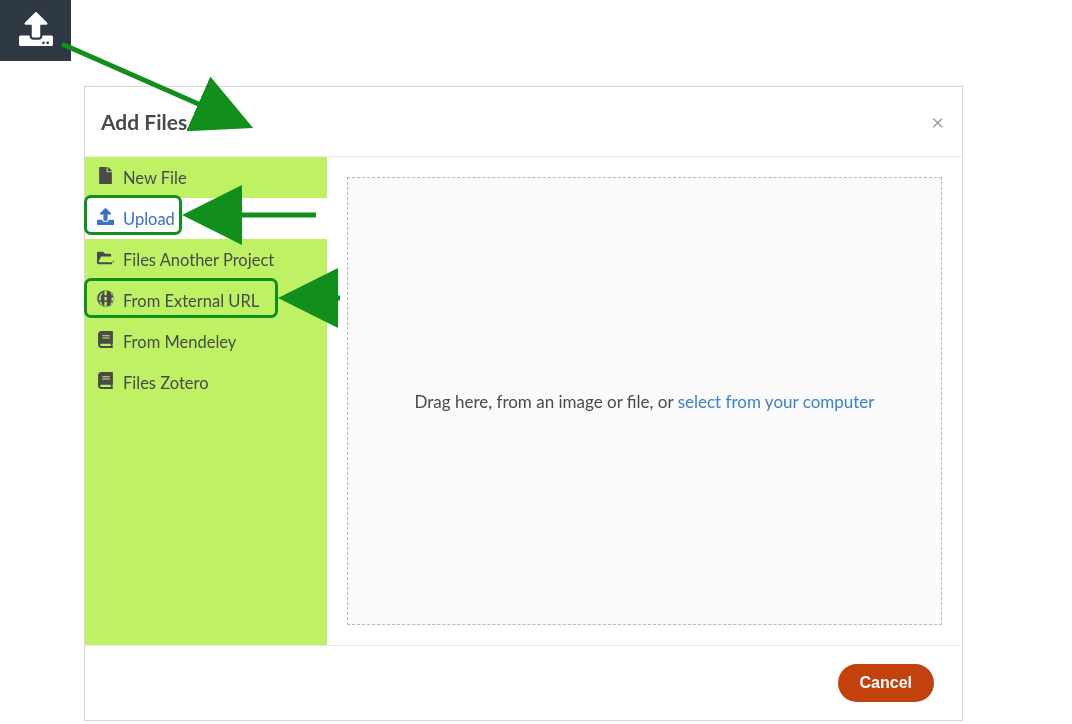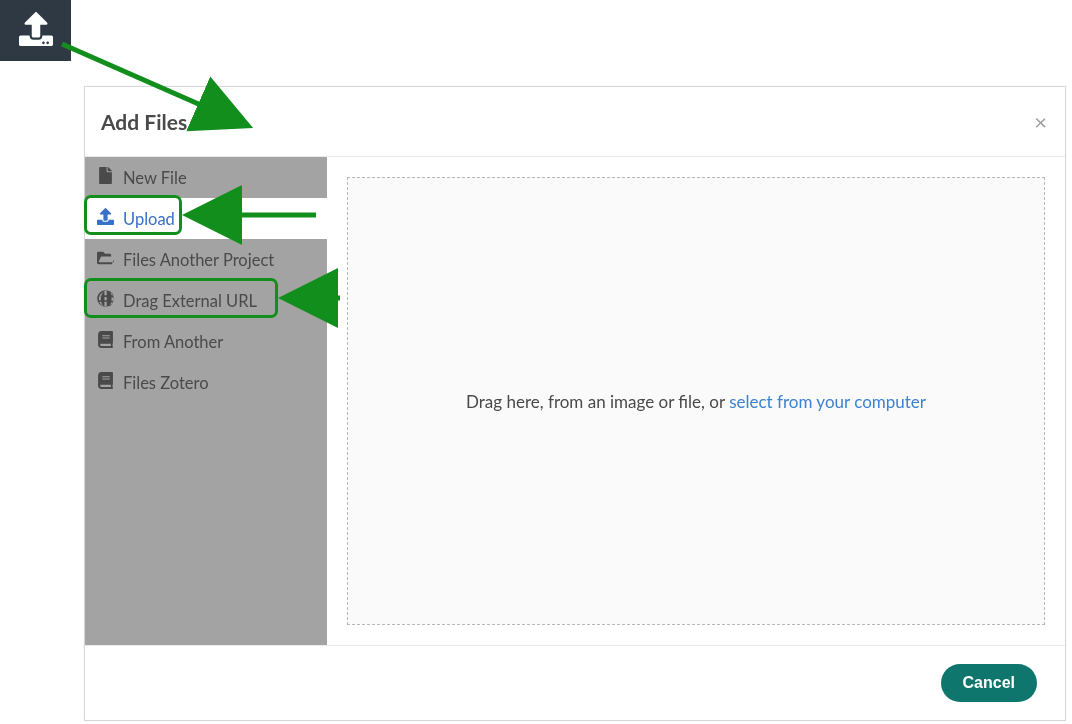--- a/index.html
+++ b/index.html
@@ -24,21 +24,21 @@
     align-items: center;
     justify-content: center;
   }
   .corner svg { fill: #fdfefe; }
 
   
   .modal {
     position: absolute;
     left: 84px;
     top: 86px;
-    width: 982px;
+    width: 879px;
     height: 635px;
     border: 1px solid #d7d7d7;
     background: #fff;
     display: flex;
     flex-direction: column;
     box-shadow: 0 0 2px rgba(0,0,0,0.05);
   }
   .modal-header {
     height: 70px;
     border-bottom: 1px solid #eaeaea;
@@ -64,21 +64,21 @@
   }
 
   .modal-body {
     flex: 1;
     display: flex;
     min-height: 0;
   }
 
   .sidebar {
     width: 242px;
-    background: #a3a3a3;
+    background: #bef264;
     padding-top: 0;
   }
   .sidebar-item {
     height: 41px;
     display: flex;
     align-items: center;
     padding-left: 12px;
     font-size: 16.5px;
     color: #4a4a4a;
     cursor: pointer;
@@ -110,21 +110,21 @@
 
   .modal-footer {
     height: 75px;
     border-top: 1px solid #eaeaea;
     display: flex;
     align-items: center;
     justify-content: flex-end;
     padding-right: 28px;
   }
   .btn-cancel {
-    background: #0f766e;
+    background: #c2410c;
     color: #fff;
     border: none;
     border-radius: 22px;
     padding: 10px 22px;
     font-size: 16px;
     cursor: pointer;
     font-weight: 600;
   }
 
   
@@ -191,30 +191,30 @@
         </span>
         <span>Files Another Project</span>
       </div>
 
       <div class="sidebar-item">
         <span>
           <svg viewBox="0 0 496 512">
               <path d="M248 8C111 8 0 119 0 256s111 248 248 248 248-111 248-248S385 8 248 8zm-32 50c-47 12-85 66-102 134h-54c28-68 88-120 156-134zM48 256c0-17 2-34 6-50h56c-3 16-4 33-4 50s1 34 4 50H54c-4-16-6-33-6-50zm12 98h54c17 68 55 122 102 134-68-14-128-66-156-134zm156 134V354h68v134c-11 2-23 4-34 4s-23-2-34-4zm0-182v-98h68v98h-68zm0-146V26c11-2 23-4 34-4s23 2 34 4v134h-68zm116-134c68 14 128 66 156 134h-54c-17-68-55-122-102-134zm156 248c0 17-2 34-6 50h-56c3-16 4-33 4-50s-1-34-4-50h56c4 16 6 33 6 50zm-12 98c-28 68-88 120-156 134 47-12 85-66 102-134h54z"></path>
             </svg>
         </span>
-        <span>Drag External URL</span>
+        <span>From External URL</span>
       </div>
 
       <div class="sidebar-item">
         <span>
           <svg viewBox="0 0 448 512">
               <path d="M448 360V24c0-13-11-24-24-24H96C43 0 0 43 0 96v320c0 53 43 96 96 96h328c13 0 24-11 24-24v-16c0-7-4-14-9-18-4-15-4-58 0-72 5-4 9-11 9-18zM128 134c0-3 3-6 6-6h212c3 0 6 3 6 6v20c0 3-3 6-6 6H134c-3 0-6-3-6-6v-20zm0 64c0-3 3-6 6-6h212c3 0 6 3 6 6v20c0 3-3 6-6 6H134c-3 0-6-3-6-6v-20zM384 448H96c-18 0-32-14-32-32s14-32 32-32h288v64z"></path>
             </svg>
         </span>
-        <span>From Another</span>
+        <span>From Mendeley</span>
       </div>
 
       <div class="sidebar-item">
         <span>
           <svg viewBox="0 0 448 512">
               <path d="M448 360V24c0-13-11-24-24-24H96C43 0 0 43 0 96v320c0 53 43 96 96 96h328c13 0 24-11 24-24v-16c0-7-4-14-9-18-4-15-4-58 0-72 5-4 9-11 9-18zM128 134c0-3 3-6 6-6h212c3 0 6 3 6 6v20c0 3-3 6-6 6H134c-3 0-6-3-6-6v-20zm0 64c0-3 3-6 6-6h212c3 0 6 3 6 6v20c0 3-3 6-6 6H134c-3 0-6-3-6-6v-20zM384 448H96c-18 0-32-14-32-32s14-32 32-32h288v64z"></path>
             </svg>
         </span>
         <span>Files Zotero</span>
       </div>

